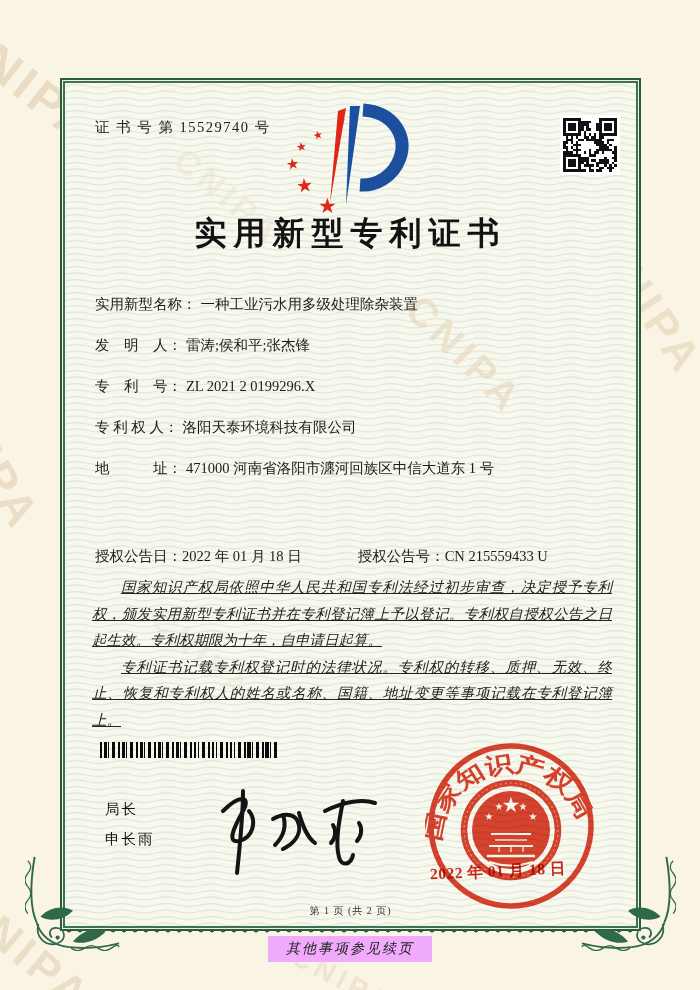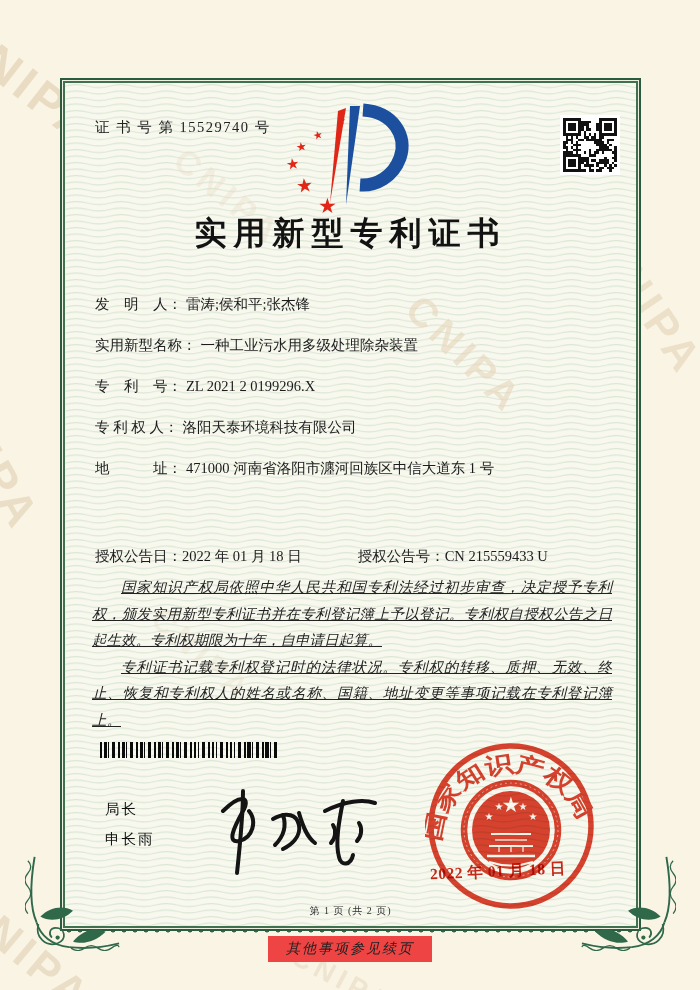--- a/index.html
+++ b/index.html
@@ -80,21 +80,21 @@
   .fl-bl{left:25px;top:855px;}
   .fl-br{left:580px;top:855px;transform:scaleX(-1);}
   .scallops{
     position:absolute;left:64px;top:930px;width:573px;height:7px;z-index:1;
     background:radial-gradient(4px 4px at 5px 0px,#2e6a4a 2.2px,transparent 2.8px);
     background-size:11px 7px;background-repeat:repeat-x;
   }
   
   .note{position:absolute;left:0;top:936px;width:100%;text-align:center;z-index:3;}
   .note span{
-    display:inline-block;background:#ef4444;padding:4px 18px;
+    display:inline-block;background:#f0abfc;padding:4px 18px;
     font-size:14px;font-style:italic;color:#222;letter-spacing:2px;
   }
 </style>
 </head>
 <body>
 
 <div class="page">
 
   <span class="wm" style="left:-28px;top:12px;font-size:48px;opacity:.55;transform:rotate(38deg);">CNIPA</span>
   <span class="wm" style="left:-34px;top:372px;font-size:46px;opacity:.5;transform:rotate(60deg);">CNIPA</span>
@@ -576,24 +576,24 @@
           <i></i>
           <i class="b"></i>
           <i></i>
           <i></i>
         </div>
 
       <div class="title">实用新型专利证书</div>
 
       <div class="fields">
         <div class="frow">
-          <span class="flabel">发　明　人：</span><span class="fvalue">雷涛;侯和平;张杰锋</span>
+          <span class="flabel">实用新型名称：</span><span class="fvalue">一种工业污水用多级处理除杂装置</span>
         </div>
         <div class="frow">
-          <span class="flabel">实用新型名称：</span><span class="fvalue">一种工业污水用多级处理除杂装置</span>
+          <span class="flabel">发　明　人：</span><span class="fvalue">雷涛;侯和平;张杰锋</span>
         </div>
         <div class="frow">
           <span class="flabel">专　利　号：</span><span class="fvalue">ZL 2021 2 0199296.X</span>
         </div>
         <div class="frow">
           <span class="flabel">专 利 权 人：</span><span class="fvalue">洛阳天泰环境科技有限公司</span>
         </div>
         <div class="frow">
           <span class="flabel">地　　　址：</span><span class="fvalue">471000 河南省洛阳市瀍河回族区中信大道东 1 号</span>
         </div>

